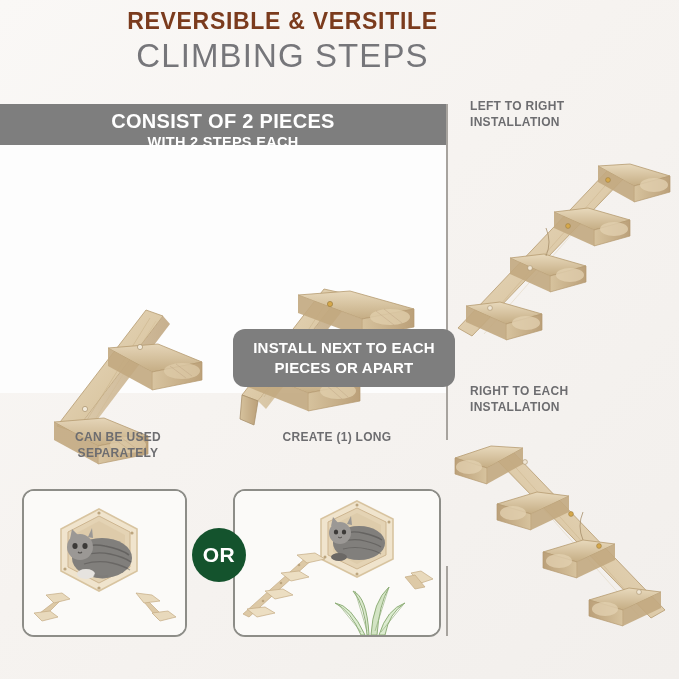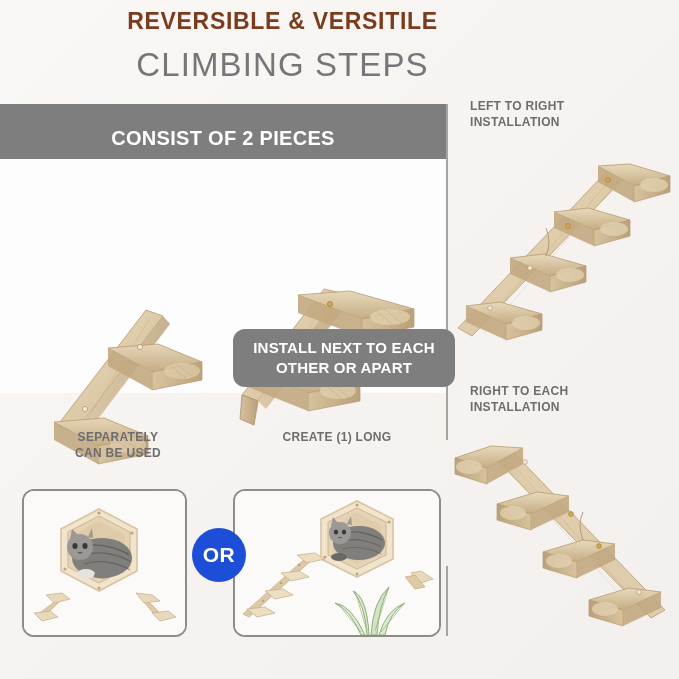--- a/index.html
+++ b/index.html
@@ -30,38 +30,38 @@
     letter-spacing: 0.7px;
     color: #7b3b1d;
     line-height: 1.15;
   }
   #title-sub {
     font-size: 33px;
     font-weight: 400;
     letter-spacing: 1.1px;
     color: #76767a;
     line-height: 1.25;
-    margin-top: 10px;
+    margin-top: 1px;
   }
 
   
   #left-panel {
     position: absolute;
     left: 0; top: 104px;
     width: 448px;
     height: 289px;
     background: #fdfdfd;
     border-right: 2px solid #a7a39e;
   }
 
   #banner-top {
     position: absolute;
     left: 0; top: 0;
     width: 446px;
-    height: 55px;
+    height: 41px;
     background: #7e7e7e;
     color: #ffffff;
     display: flex;
     flex-direction: column;
     align-items: center;
     justify-content: center;
     padding-top: 12px;
   }
   #banner-top .l1 {
     font-size: 20px;
@@ -145,21 +145,21 @@
     inset: 0;
     background: linear-gradient(160deg, #fefefe 0%, #f7f6f4 70%, #efedea 100%);
   }
 
   
   #or-circle {
     position: absolute;
     left: 192px; top: 528px;
     width: 54px; height: 54px;
     border-radius: 50%;
-    background: #1d4ed8;
+    background: #14532d;
     color: #ffffff;
     display: flex;
     align-items: center;
     justify-content: center;
     font-size: 21px;
     font-weight: bold;
     letter-spacing: 0.5px;
     z-index: 8;
   }
 
@@ -179,20 +179,21 @@
 
 <div id="title-block">
   <div id="title-main">REVERSIBLE &amp; VERSITILE</div>
   <div id="title-sub">CLIMBING STEPS</div>
 </div>
 
 <div id="left-panel">
 
   <div id="banner-top">
     <div class="l1">CONSIST OF 2 PIECES</div>
+    <div class="l2">WITH 2 STEPS EACH</div>
   </div>
 
   <div class="prod" id="prod-a">
     <svg viewBox="0 0 195 190" width="195" height="190" aria-hidden="true">
       <defs>
         <linearGradient id="gA1" x1="0" y1="0" x2="1" y2="1">
           <stop offset="0%" stop-color="#eadcc3"></stop>
           <stop offset="55%" stop-color="#dcc9a6"></stop>
           <stop offset="100%" stop-color="#c9b289"></stop>
         </linearGradient>
@@ -268,39 +269,39 @@
 
       <circle cx="92" cy="35" r="2.6" fill="#d6a84a" stroke="#9a7c43" stroke-width="0.7"></circle>
       <circle cx="34" cy="110" r="2.6" fill="#d6a84a" stroke="#9a7c43" stroke-width="0.7"></circle>
     </svg>
   </div>
 
 </div>
 
 <div id="badge-install">
   <div class="bl">INSTALL NEXT TO EACH</div>
-  <div class="bl">OTHER OR APART</div>
+  <div class="bl">PIECES OR APART</div>
 </div>
 
 <div id="divider-lower"></div>
 <div id="divider-bottom"></div>
 
 <div class="caption" id="cap-left-right">
   <div>LEFT TO RIGHT</div>
   <div>INSTALLATION</div>
 </div>
 
 <div class="caption" id="cap-right-left">
   <div>RIGHT TO EACH</div>
   <div>INSTALLATION</div>
 </div>
 
 <div class="caption" id="cap-separately">
+  <div>CAN BE USED</div>
   <div>SEPARATELY</div>
-  <div>CAN BE USED</div>
 </div>
 
 <div class="caption" id="cap-stairs">
   <div>CREATE (1) LONG</div>
 </div>
 
 <div class="prod" id="prod-c">
   <svg viewBox="0 0 220 195" width="220" height="195" aria-hidden="true">
     <defs>
       <linearGradient id="gC1" x1="0" y1="0" x2="1" y2="1">

